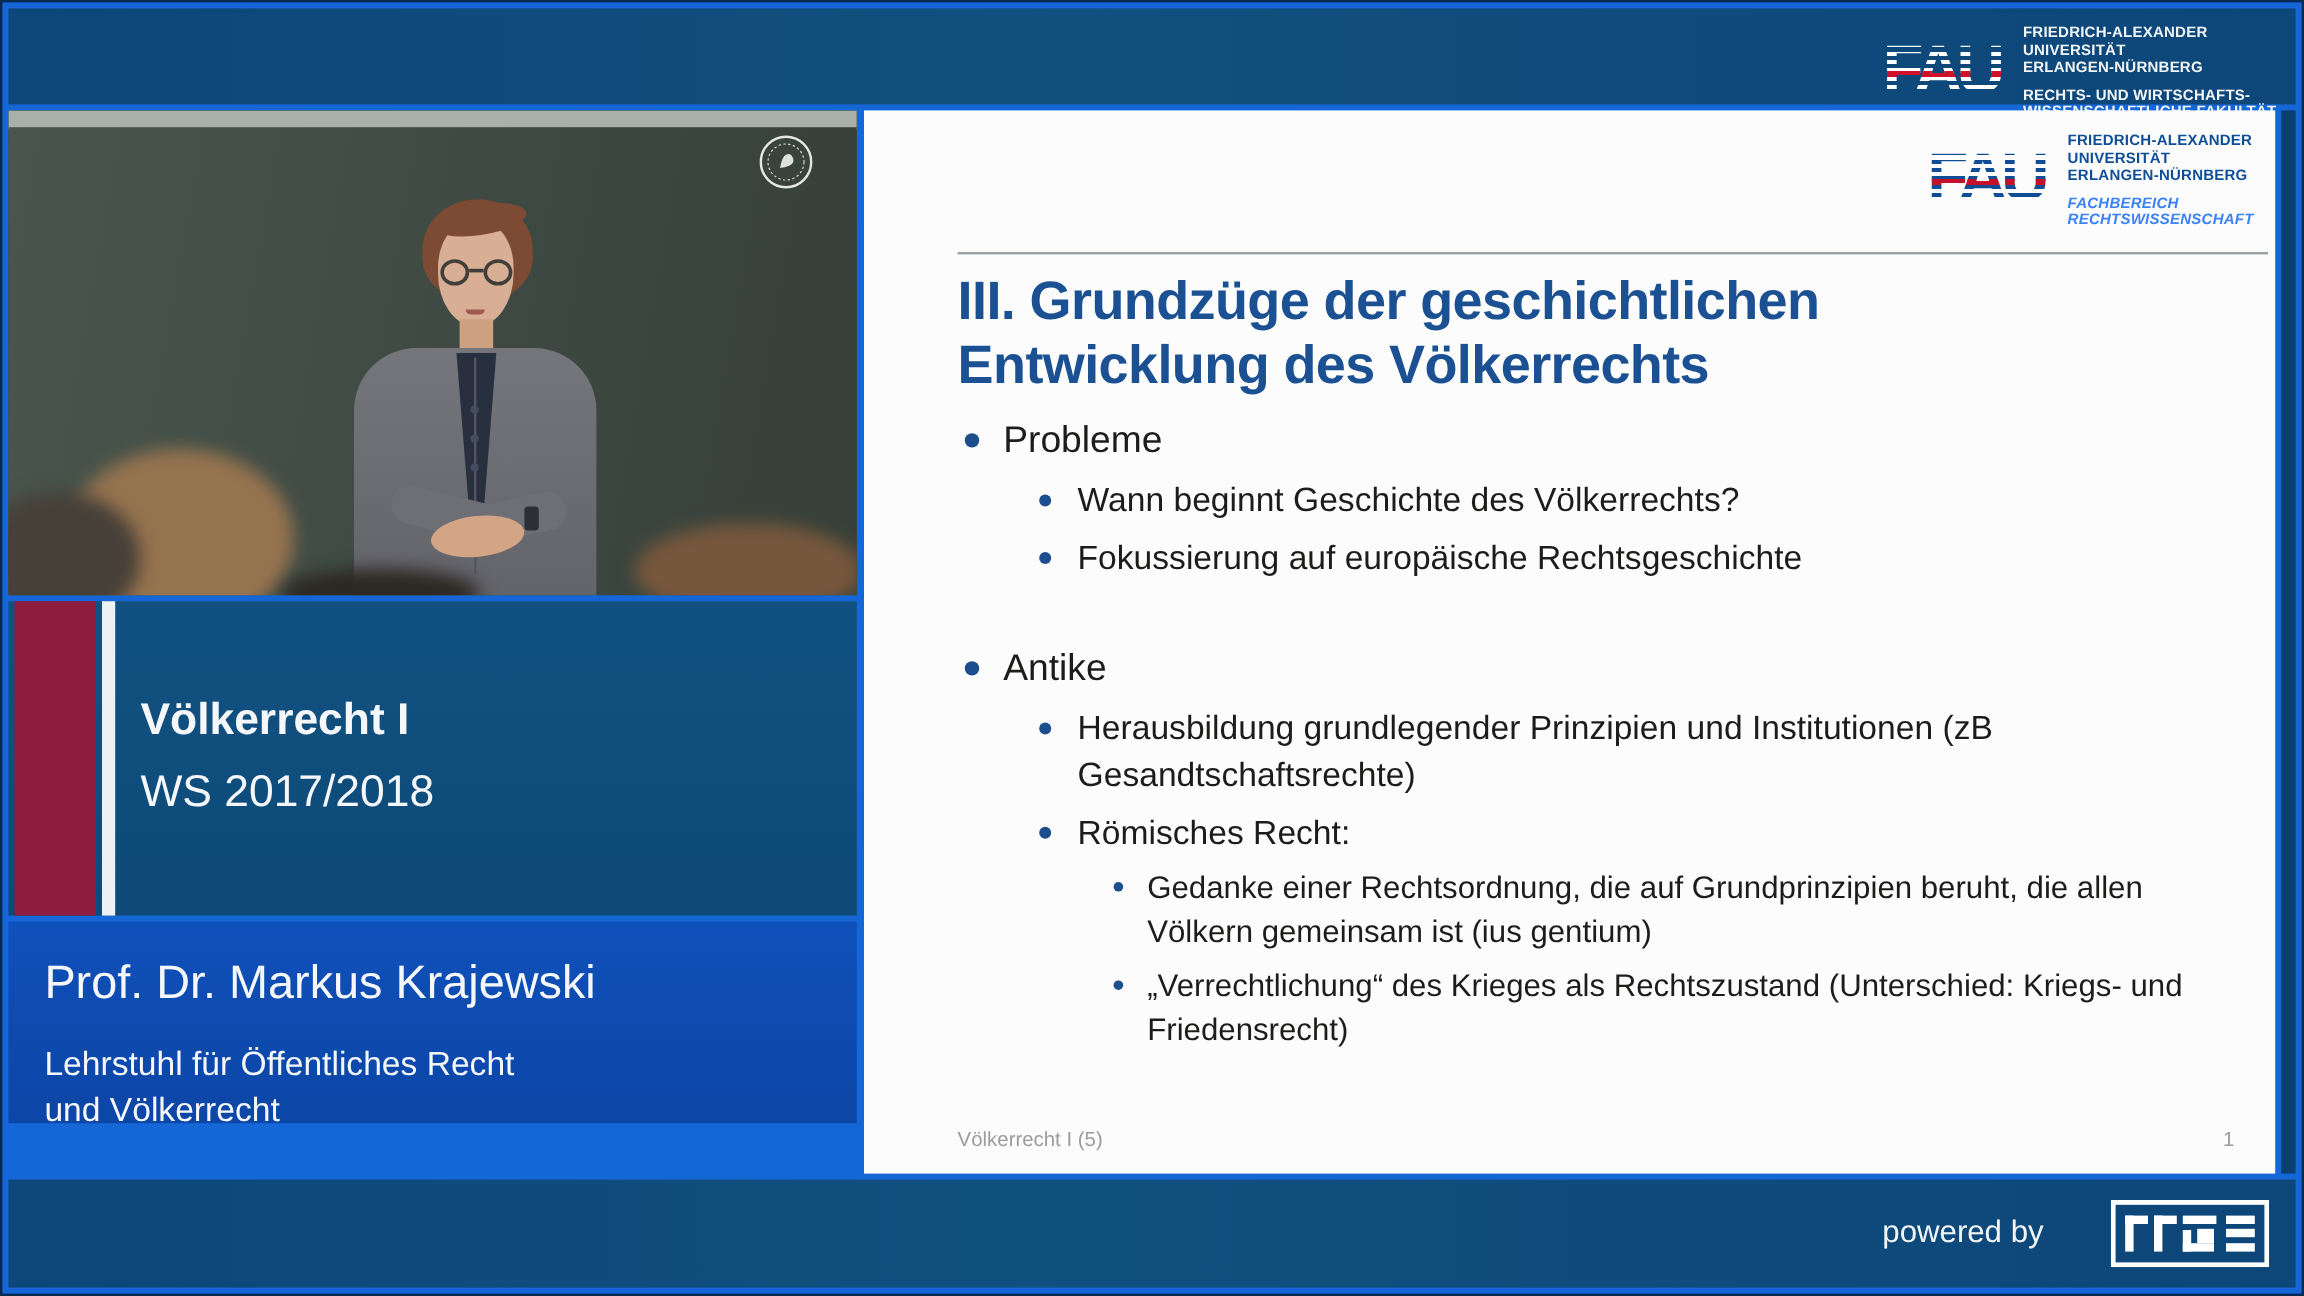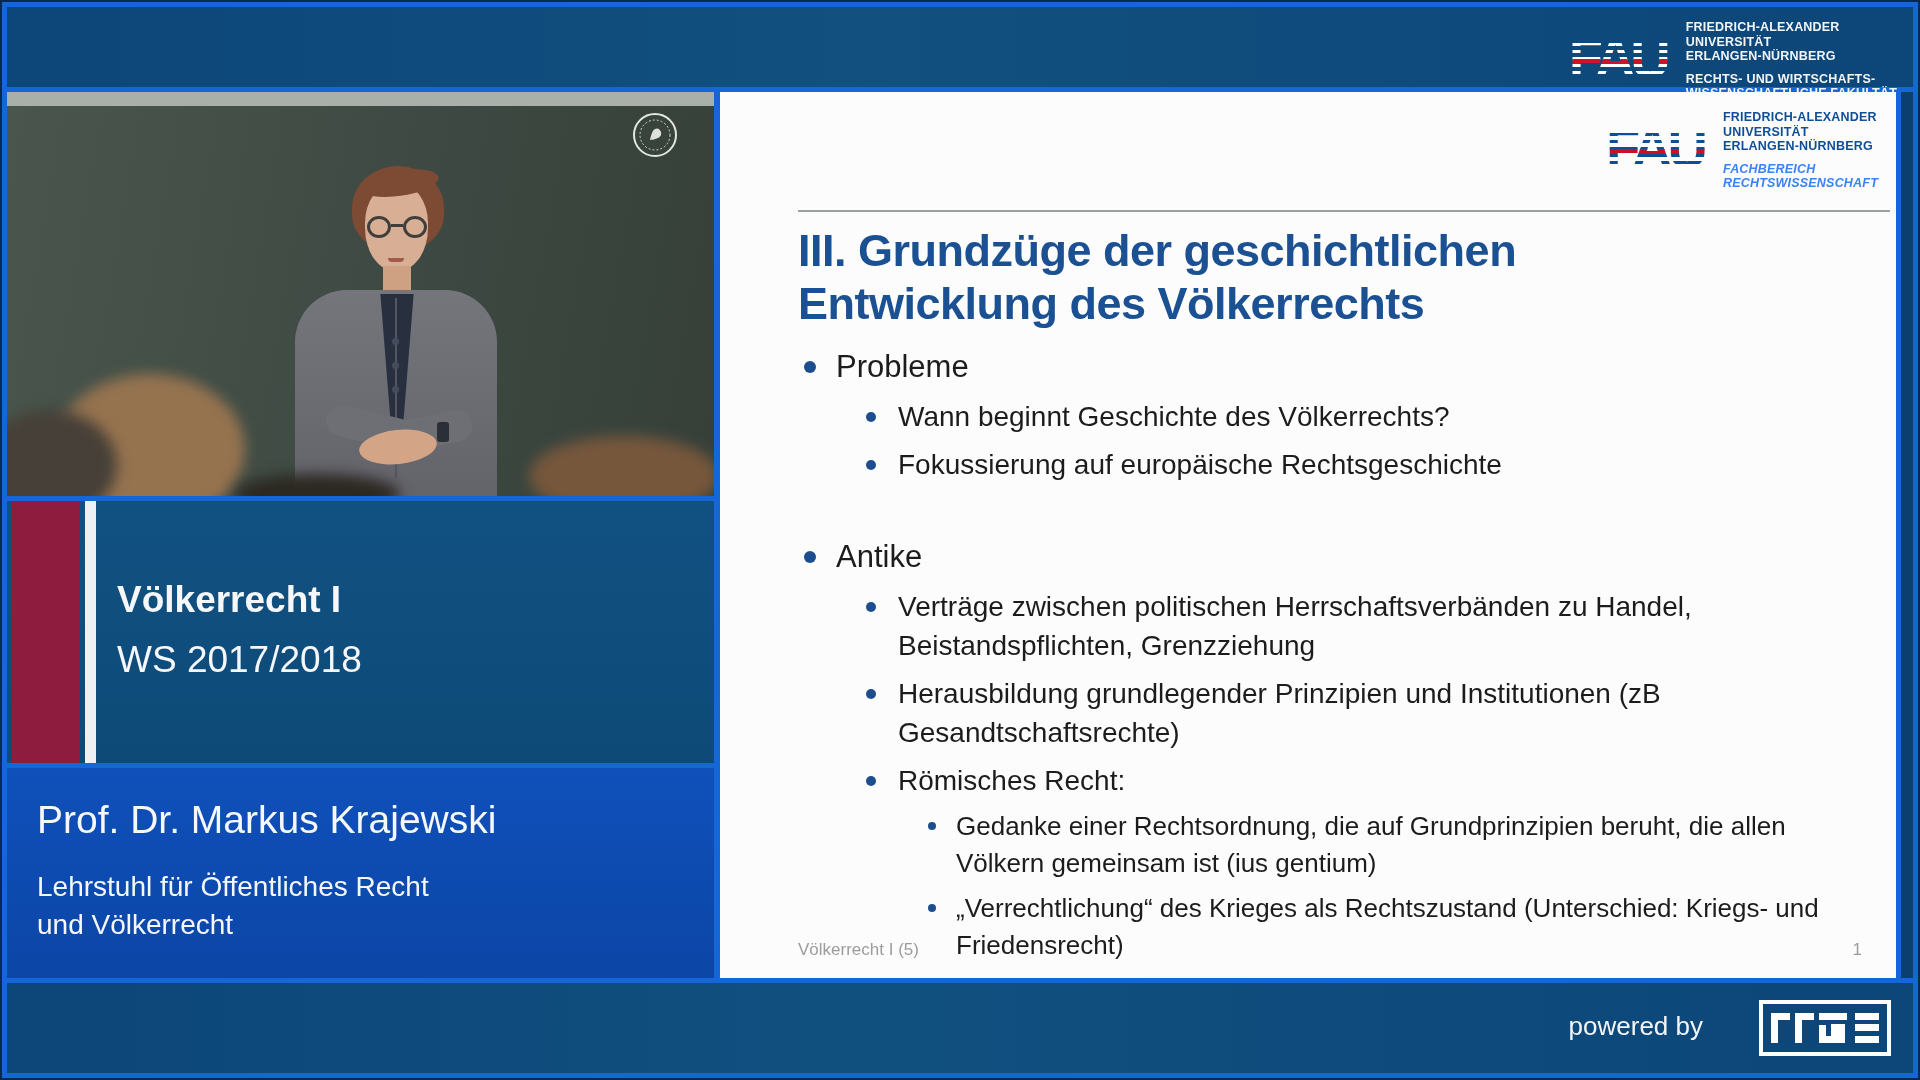--- a/index.html
+++ b/index.html
@@ -74,21 +74,21 @@
     border-radius:50%; transform:rotate(-6deg); }
   .watch { position:absolute; left:430px; top:330px; width:12px; height:20px; background:#2b2f38; border-radius:3px; }
 
   .title-panel { position:absolute; left:7px; top:501px; width:707px; height:262px;
     background:linear-gradient(180deg,#115181,#0d4a78); color:#f5f7fa; }
   .maroon-bar  { position:absolute; left:5px; top:0; width:68px; height:100%; background:#8e1c3f; }
   .white-bar   { position:absolute; left:78px; top:0; width:11px; height:100%; background:#eef1f4; }
   .course-title { position:absolute; left:110px; top:78px;  font-size:37px; font-weight:bold; }
   .course-term  { position:absolute; left:110px; top:138px; font-size:37px;text-align:right; }
 
-  .prof-panel { position:absolute; left:7px; top:768px; width:707px; height:210px;
+  .prof-panel { position:absolute; left:7px; top:768px; width:707px; height:168px;
     background:linear-gradient(180deg,#0f50ba,#0c46a6); color:#f5f7fa; }
   .lecturer { position:absolute; left:30px; top:30px; font-size:39px; }
   .chair    { position:absolute; left:30px; top:100px; font-size:28px; line-height:38px; width:400px; }
 
   
   .slide { position:absolute; left:720px; top:92px; width:1176px; height:886px; background:#fcfcfd; }
   .right-spacer { position:absolute; left:1901px; top:92px; width:12px; height:886px; background:#0b3f70; }
   .fau-block.slide-logo { right:18px; top:14px; }
   .slide-rule { position:absolute; left:78px; top:118px; width:1092px; height:2px; background:#9aa0a6; }
   .slide-title { position:absolute; left:78px; top:132px; width:900px;
@@ -199,21 +199,20 @@
         </div>
       </div>
     </div>
     <div class="slide-rule"></div>
     <div class="slide-title">III. Grundzüge der geschichtlichen Entwicklung des Völkerrechts</div>
     <ul class="bullets" id="bullet-list">
         <li class="l1">Probleme</li>
         <li class="l2">Wann beginnt Geschichte des Völkerrechts?</li>
         <li class="l2">Fokussierung auf europäische Rechtsgeschichte</li>
         <li class="l1">Antike</li>
-        <li class="l2">Verträge zwischen politischen Herrschaftsverbänden zu Handel, Beistandspflichten, Grenzziehung</li>
         <li class="l2">Herausbildung grundlegender Prinzipien und Institutionen (zB Gesandtschaftsrechte)</li>
         <li class="l2">Römisches Recht:</li>
         <li class="l3">Gedanke einer Rechtsordnung, die auf Grundprinzipien beruht, die allen Völkern gemeinsam ist (ius gentium)</li>
         <li class="l3">„Verrechtlichung“ des Krieges als Rechtszustand (Unterschied: Kriegs- und Friedensrecht)</li>
       </ul>
     <div class="slide-footer-left">Völkerrecht I (5)</div>
     <div class="slide-footer-right">1</div>
   </div>
   <div class="right-spacer"></div>
 

